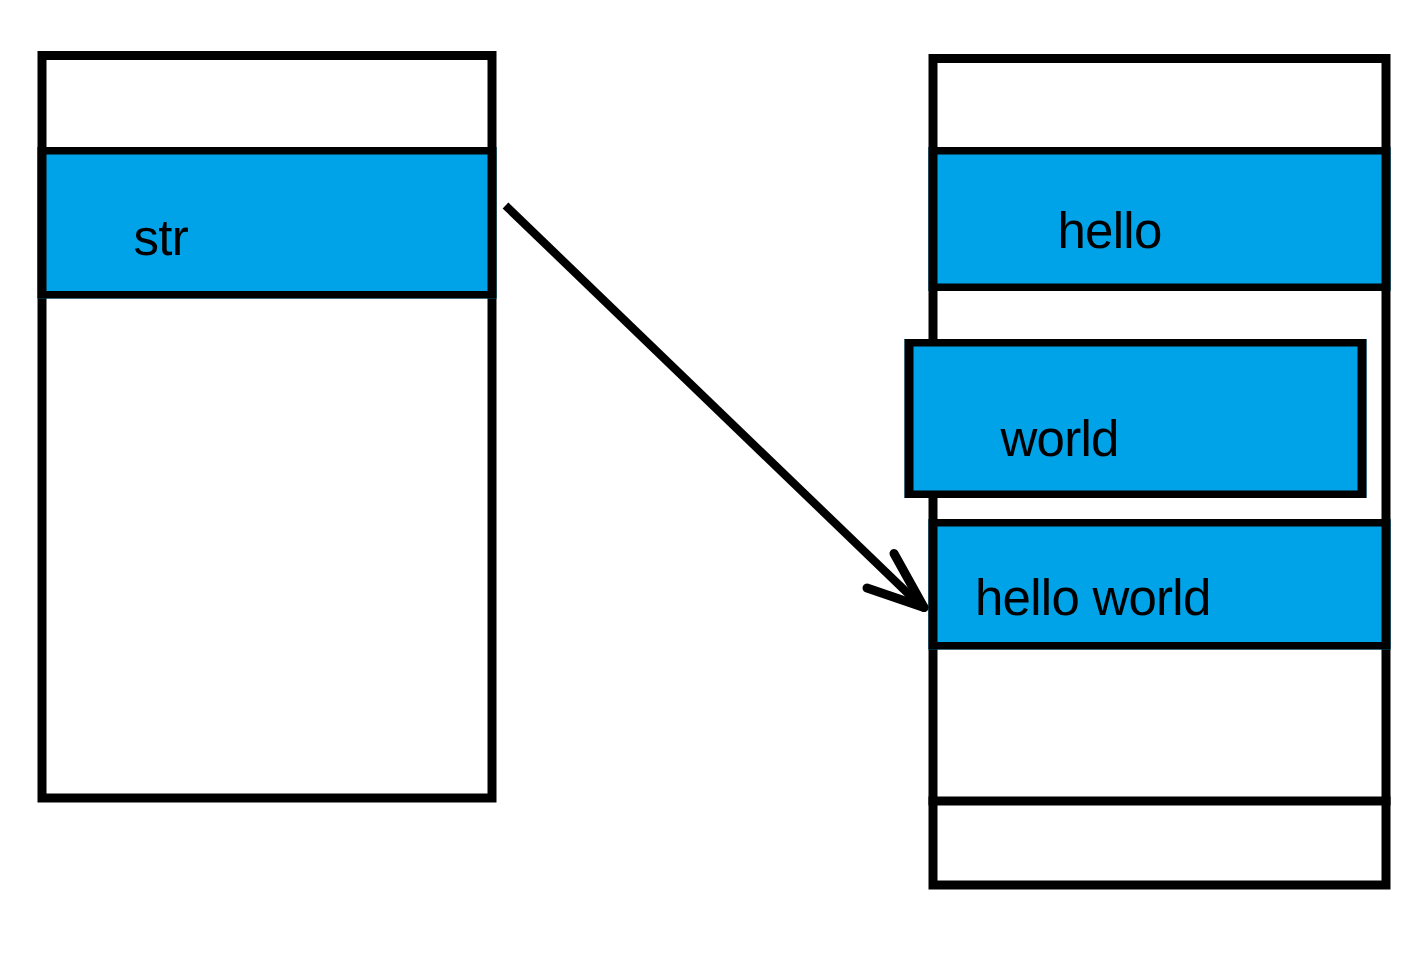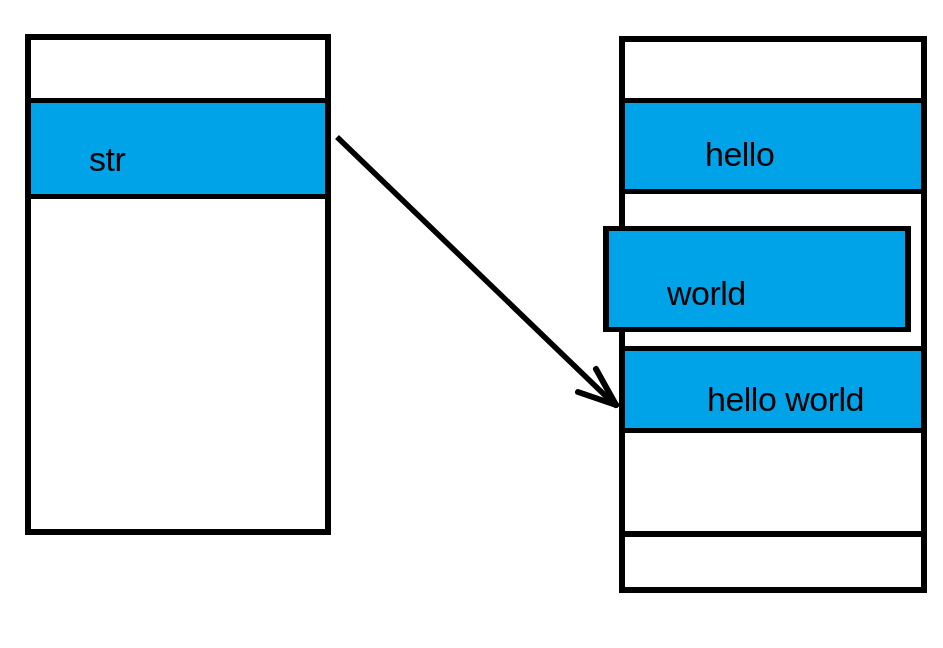--- a/index.html
+++ b/index.html
@@ -36,21 +36,21 @@
     line-height:1;
     white-space:nowrap;
   }
   
   .stack-box{left:25px;top:34px;width:306px;height:501px;}
   .cell-str{left:25px;top:98px;width:306px;height:101px;padding-left:58px;padding-top:20px;}
   
   .heap-box{left:619px;top:36px;width:308px;height:557px;}
   .cell-hello{left:619px;top:98px;width:308px;height:96px;padding-left:80px;padding-top:15px;}
   .cell-world{left:603px;top:226px;width:308px;height:106px;padding-left:58px;padding-top:28px;}
-  .cell-helloworld{left:619px;top:346px;width:308px;height:87px;padding-left:25px;padding-top:19px;justify-content:center;}
+  .cell-helloworld{left:619px;top:346px;width:308px;height:87px;padding-left:25px;padding-top:19px;}
   .heap-divider{
     position:absolute;
     left:619px;top:531px;width:308px;height:6px;
     background:var(--stroke);
   }
   .arrow-layer{
     position:absolute;left:0;top:0;width:943px;height:648px;
     pointer-events:none;
   }
 </style>

